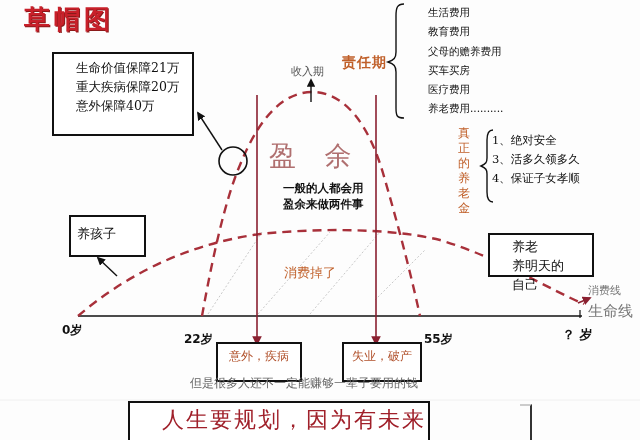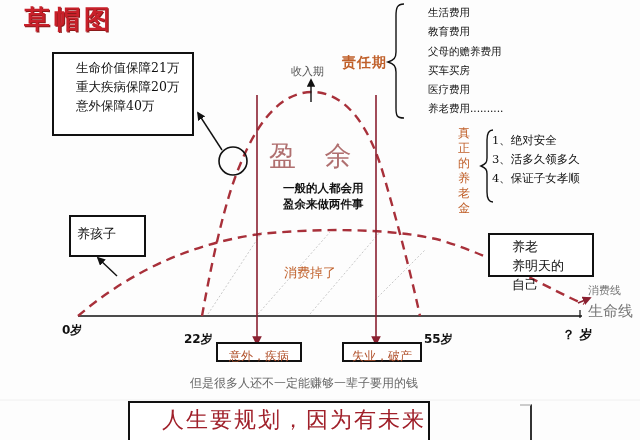--- a/index.html
+++ b/index.html
@@ -18,21 +18,21 @@
     .surplus-note { left:271px; top:180px; font-size:11.5px; line-height:16px; color:#111; font-weight:bold; font-family:"DejaVu Serif", serif;margin-left:12px; }
     .pension-vert { left:457px; top:126px; width:14px; font-size:12px; line-height:15px; color:#c0602a; font-family:"DejaVu Serif", serif; text-align:center; }
     .pension-list { left:492px; top:131px; font-size:11.5px; line-height:19px; color:#111; font-family:"DejaVu Serif", serif; }
     .pension-list div { white-space:nowrap; }
     .retire-box { left:488px; top:208px; width:106px; height:44px; padding:2px 22px; box-sizing:border-box; font-size:13px; line-height:19px; color:#111; font-family:"DejaVu Serif", serif;margin-top:25px; }
     .child-box { left:69px; top:215px; width:77px; height:42px; padding:8px 6px; box-sizing:border-box; font-size:13px; color:#111; font-family:"DejaVu Serif", serif; }
     .consumed { left:284px; top:264px; font-size:13px; color:#c0602a; font-family:"DejaVu Serif", serif; }
     .lbl-consume { left:588px; top:283px; font-size:11px; color:#777; font-family:"DejaVu Serif", serif; }
     .lbl-life { left:588px; top:302px; font-size:15px; color:#777; font-family:"DejaVu Serif", serif; }
     .age { font-size:12px; font-weight:bold; color:#111; font-family:"DejaVu Sans", sans-serif; }
-    .risk-box { height:20px; box-sizing:border-box; font-size:12px; color:#b0502a; text-align:center; line-height:24px; font-family:"DejaVu Serif", serif; }
+    .risk-box { height:40px; box-sizing:border-box; font-size:12px; color:#b0502a; text-align:center; line-height:24px; font-family:"DejaVu Serif", serif; }
     .risk1 { left:216px; top:342px; width:86px; }
     .risk2 { left:342px; top:342px; width:80px; }
     .note { left:190px; top:375px; font-size:12px; color:#666; font-family:"DejaVu Serif", serif; white-space:nowrap; }
     .slogan-box { left:128px; top:401px; width:298px; height:44px; border:2px solid #111; border-bottom:none; background:#fff; }
     .slogan { left:162px; top:405px; font-size:22px; color:#a0202a; letter-spacing:2px; font-family:"DejaVu Serif", serif; white-space:nowrap; }
     .corner-mark { left:520px; top:404px; width:10px; height:36px; border-top:2px solid #ccc; border-right:2px solid #333; }
   </style>
 </head>
 <body>
 

